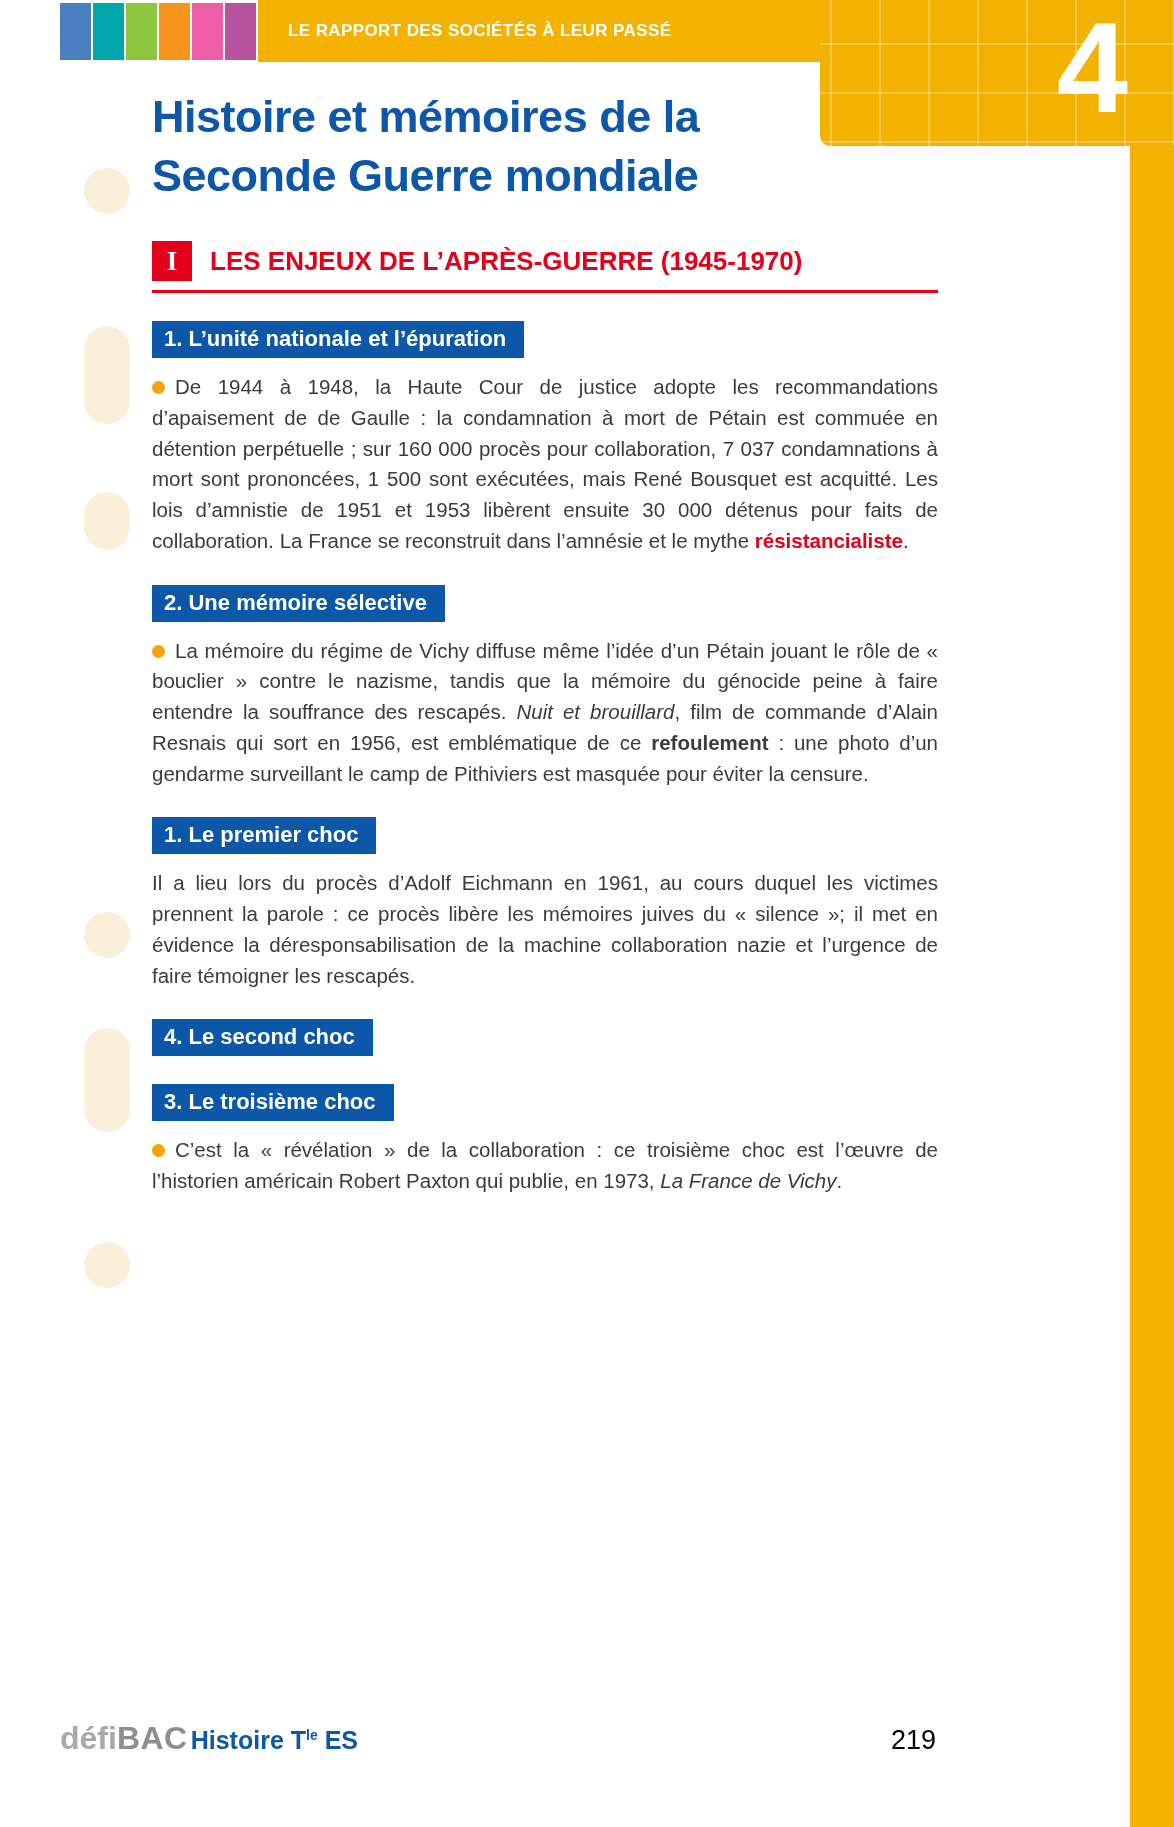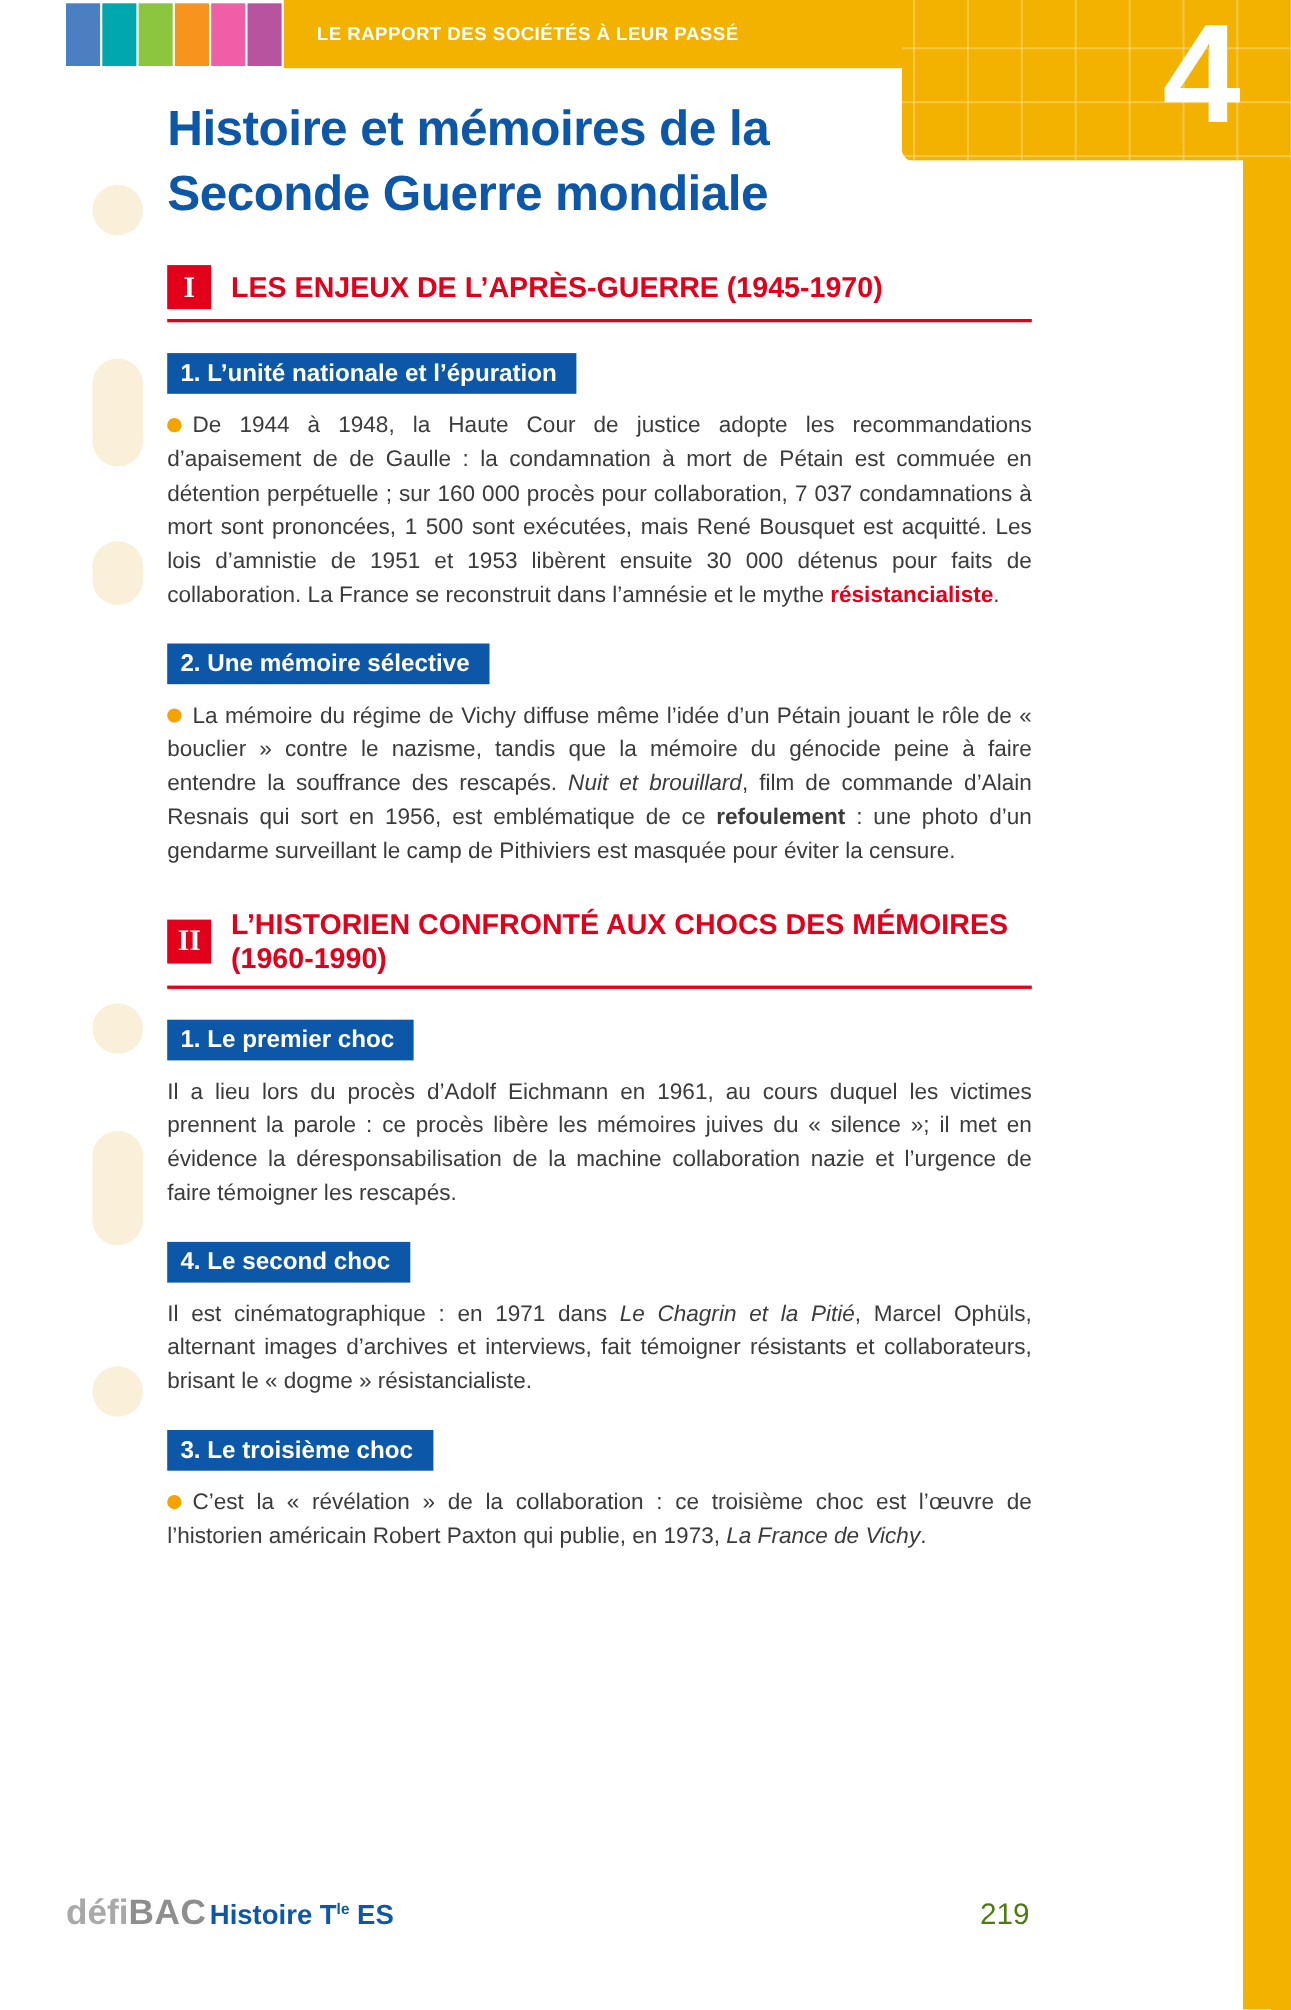--- a/index.html
+++ b/index.html
@@ -87,21 +87,21 @@
   .footer {
     position:absolute; left:60px; bottom:70px; width:876px;
     display:flex; justify-content:space-between; align-items:baseline;
   }
   .footer-left { display:flex; align-items:baseline; gap:3px; }
   .logo { font-size:32px; }
   .logo .defi { color:#a9a9a9; font-weight:600; }
   .logo .bac { color:#8e8e8e; font-weight:bold; letter-spacing:0.5px; }
   .subject { color:#0d57a8; font-weight:bold; font-size:25px; }
   .subject sup { font-size:14px; }
-  .pagenum { font-size:27px; color:#4d7c0f; }
+  .pagenum { font-size:27px; color:#000000; }
 </style>
 </head>
 <body>
 
 <div class="page">
 
   <div class="right-band"></div>
 
   <div class="top-bar">
     <span class="top-bar-title">LE RAPPORT DES SOCIÉTÉS À LEUR PASSÉ</span>
@@ -134,28 +134,23 @@
           <div class="sec-head">
             <span class="sec-num">I</span>
             <span class="sec-title">LES ENJEUX DE L’APRÈS-GUERRE (1945-1970)</span>
           </div>
           <div class="sub-head">1. L’unité nationale et l’épuration</div>
           <p class="body-text"><span class="bullet"></span><span>De 1944 à 1948, la Haute Cour de justice adopte les recommandations d’apaisement de de Gaulle : la condamnation à mort de Pétain est commuée en détention perpétuelle ; sur 160 000 procès pour collaboration, 7 037 condamnations à mort sont prononcées, 1 500 sont exécutées, mais René Bousquet est acquitté. Les lois d’amnistie de 1951 et 1953 libèrent ensuite 30 000 détenus pour faits de collaboration. La France se reconstruit dans l’amnésie et le mythe </span><span class="seg-bold-red">résistancialiste</span><span>.</span></p>
           <div class="sub-head">2. Une mémoire sélective</div>
           <p class="body-text"><span class="bullet"></span><span>La mémoire du régime de Vichy diffuse même l’idée d’un Pétain jouant le rôle de « bouclier » contre le nazisme, tandis que la mémoire du génocide peine à faire entendre la souffrance des rescapés. </span><span class="seg-italic">Nuit et brouillard</span><span>, film de commande d’Alain Resnais qui sort en 1956, est emblématique de ce </span><span class="seg-bold">refoulement</span><span> : une photo d’un gendarme surveillant le camp de Pithiviers est masquée pour éviter la censure.</span></p>
         </section>
         <section>
-          <div class="sec-head">
-            <span class="sec-num">II</span>
-            <span class="sec-title">L’HISTORIEN CONFRONTÉ AUX CHOCS DES MÉMOIRES (1960-1990)</span>
-          </div>
           <div class="sub-head">1. Le premier choc</div>
           <p class="body-text"><span>Il a lieu lors du procès d’Adolf Eichmann en 1961, au cours duquel les victimes prennent la parole : ce procès libère les mémoires juives du « silence »; il met en évidence la déresponsabilisation de la machine collaboration nazie et l’urgence de faire témoigner les rescapés.</span></p>
           <div class="sub-head">4. Le second choc</div>
-          <p class="body-text"><span>Il est cinématographique : en 1971 dans </span><span class="seg-italic">Le Chagrin et la Pitié</span><span>, Marcel Ophüls, alternant images d’archives et interviews, fait témoigner résistants et collaborateurs, brisant le « dogme » résistancialiste.</span></p>
           <div class="sub-head">3. Le troisième choc</div>
           <p class="body-text"><span class="bullet"></span><span>C’est la « révélation » de la collaboration : ce troisième choc est l’œuvre de l’historien américain Robert Paxton qui publie, en 1973, </span><span class="seg-italic">La France de Vichy</span><span>.</span></p>
         </section>
       </main>
   </div>
 
   <div class="footer">
     <div class="footer-left">
       <span class="logo"><span class="defi">défi</span><span class="bac">BAC</span></span>
       <span class="subject"><span>Histoire T</span><sup>le</sup><span> ES</span></span>

